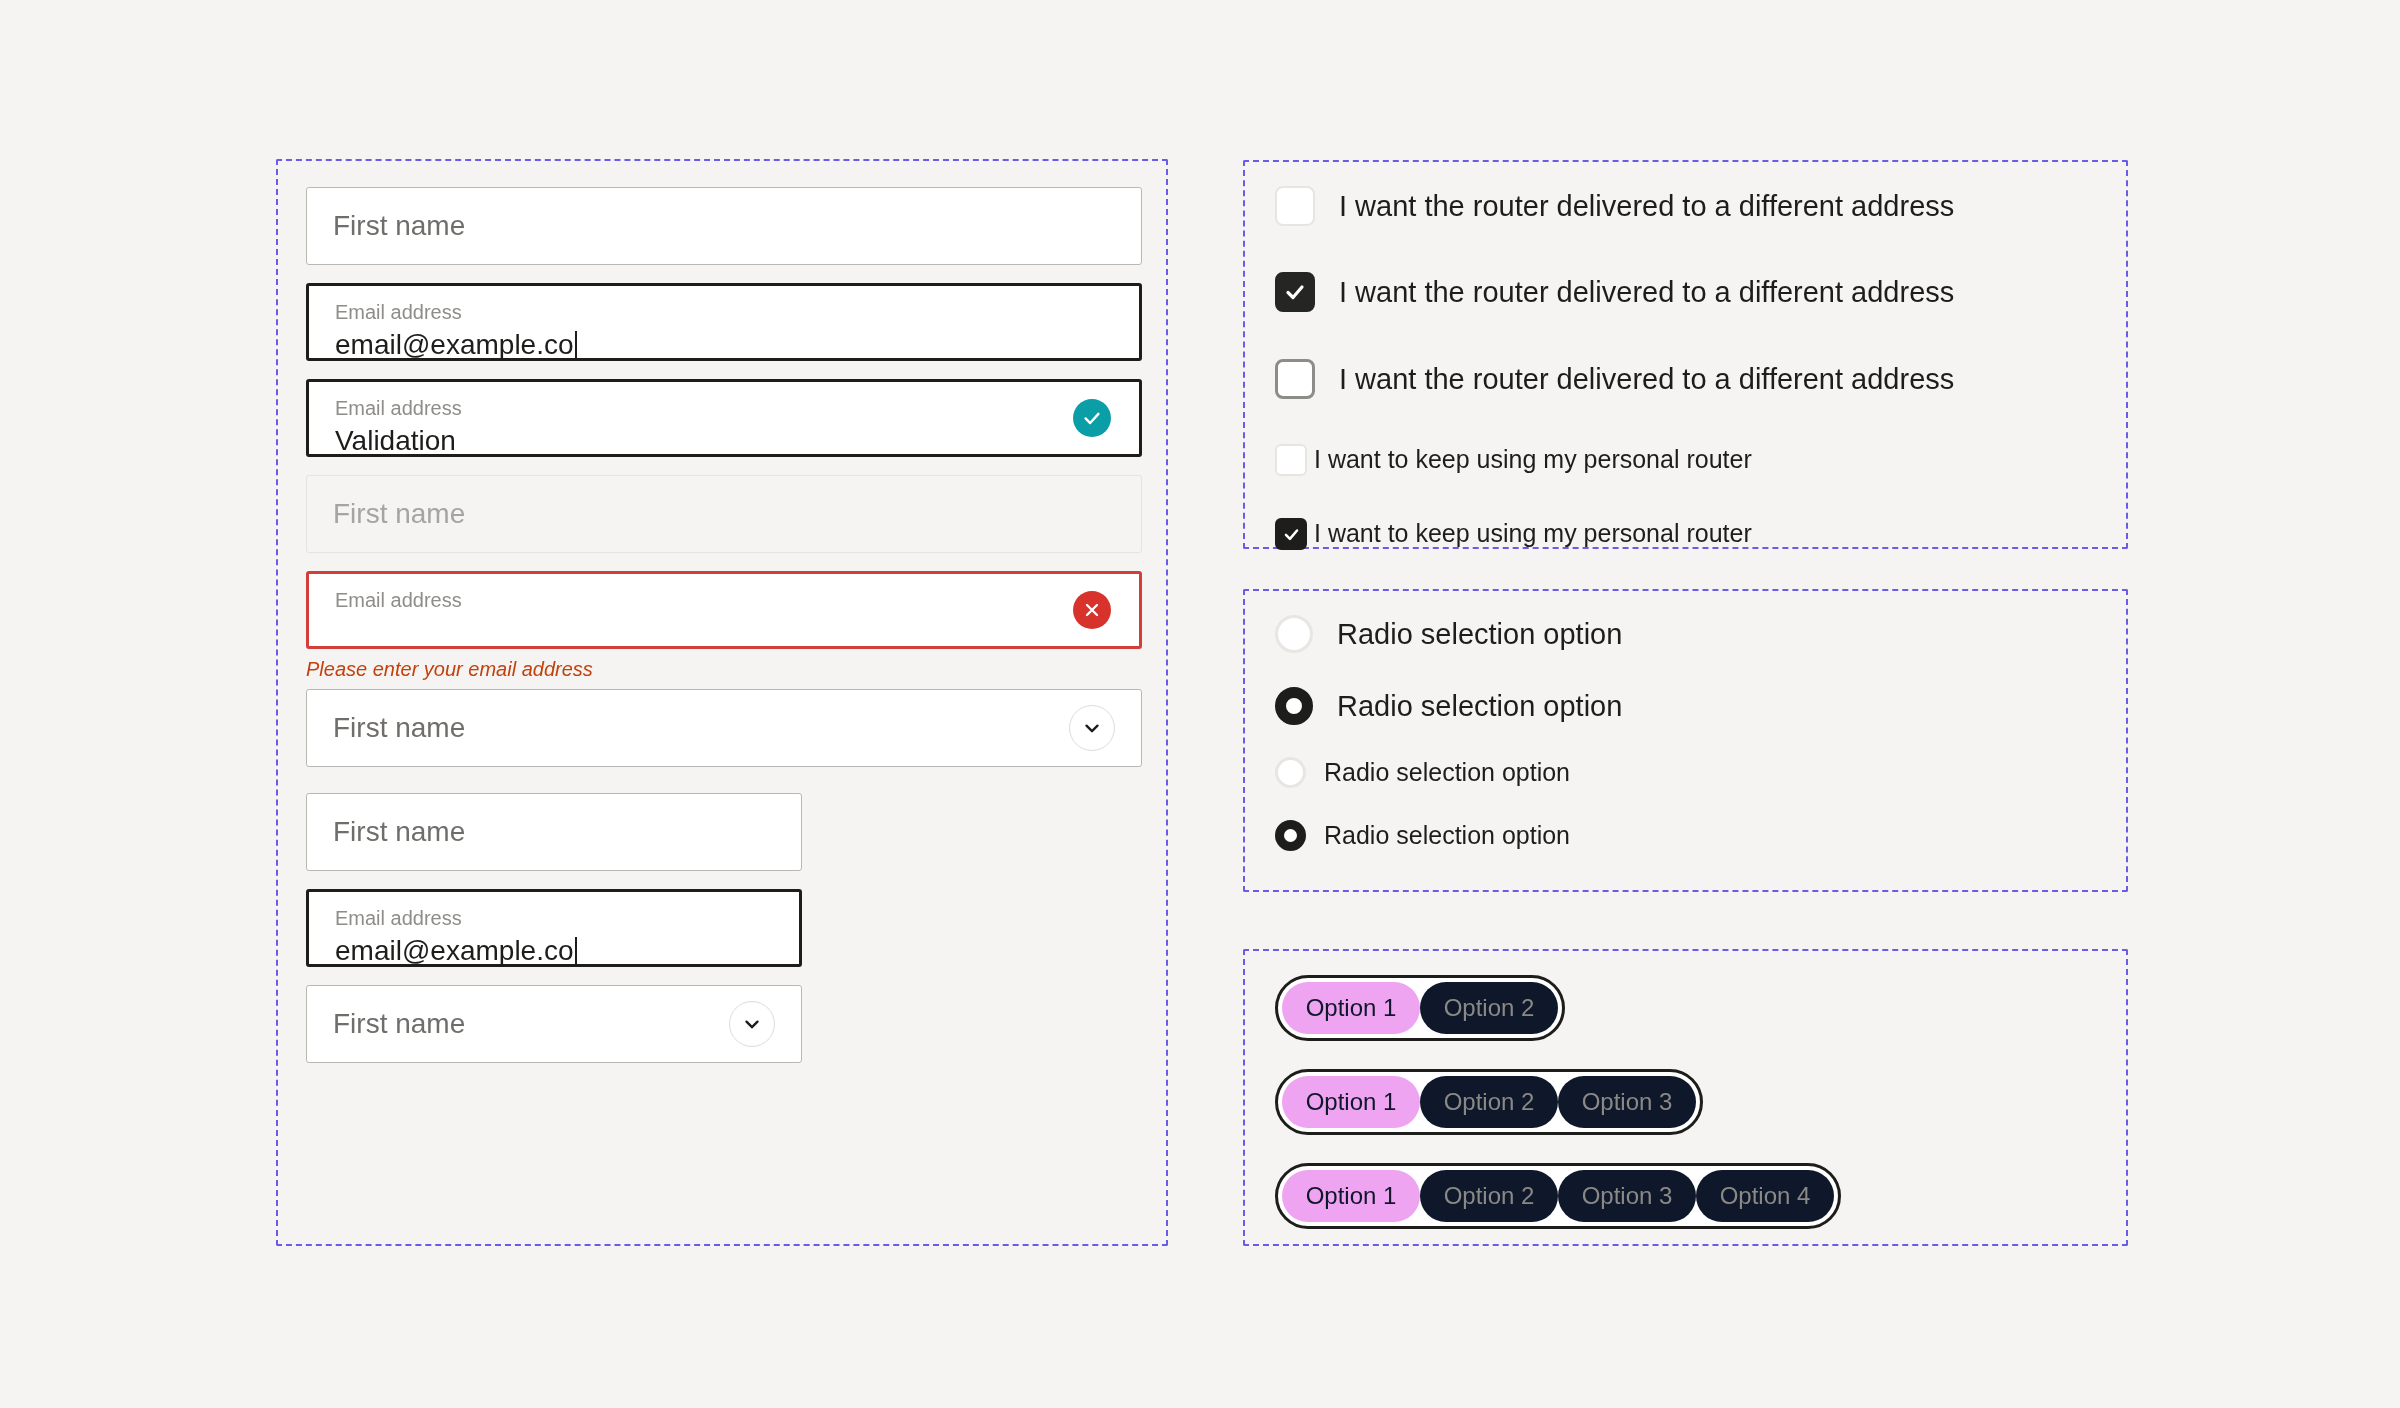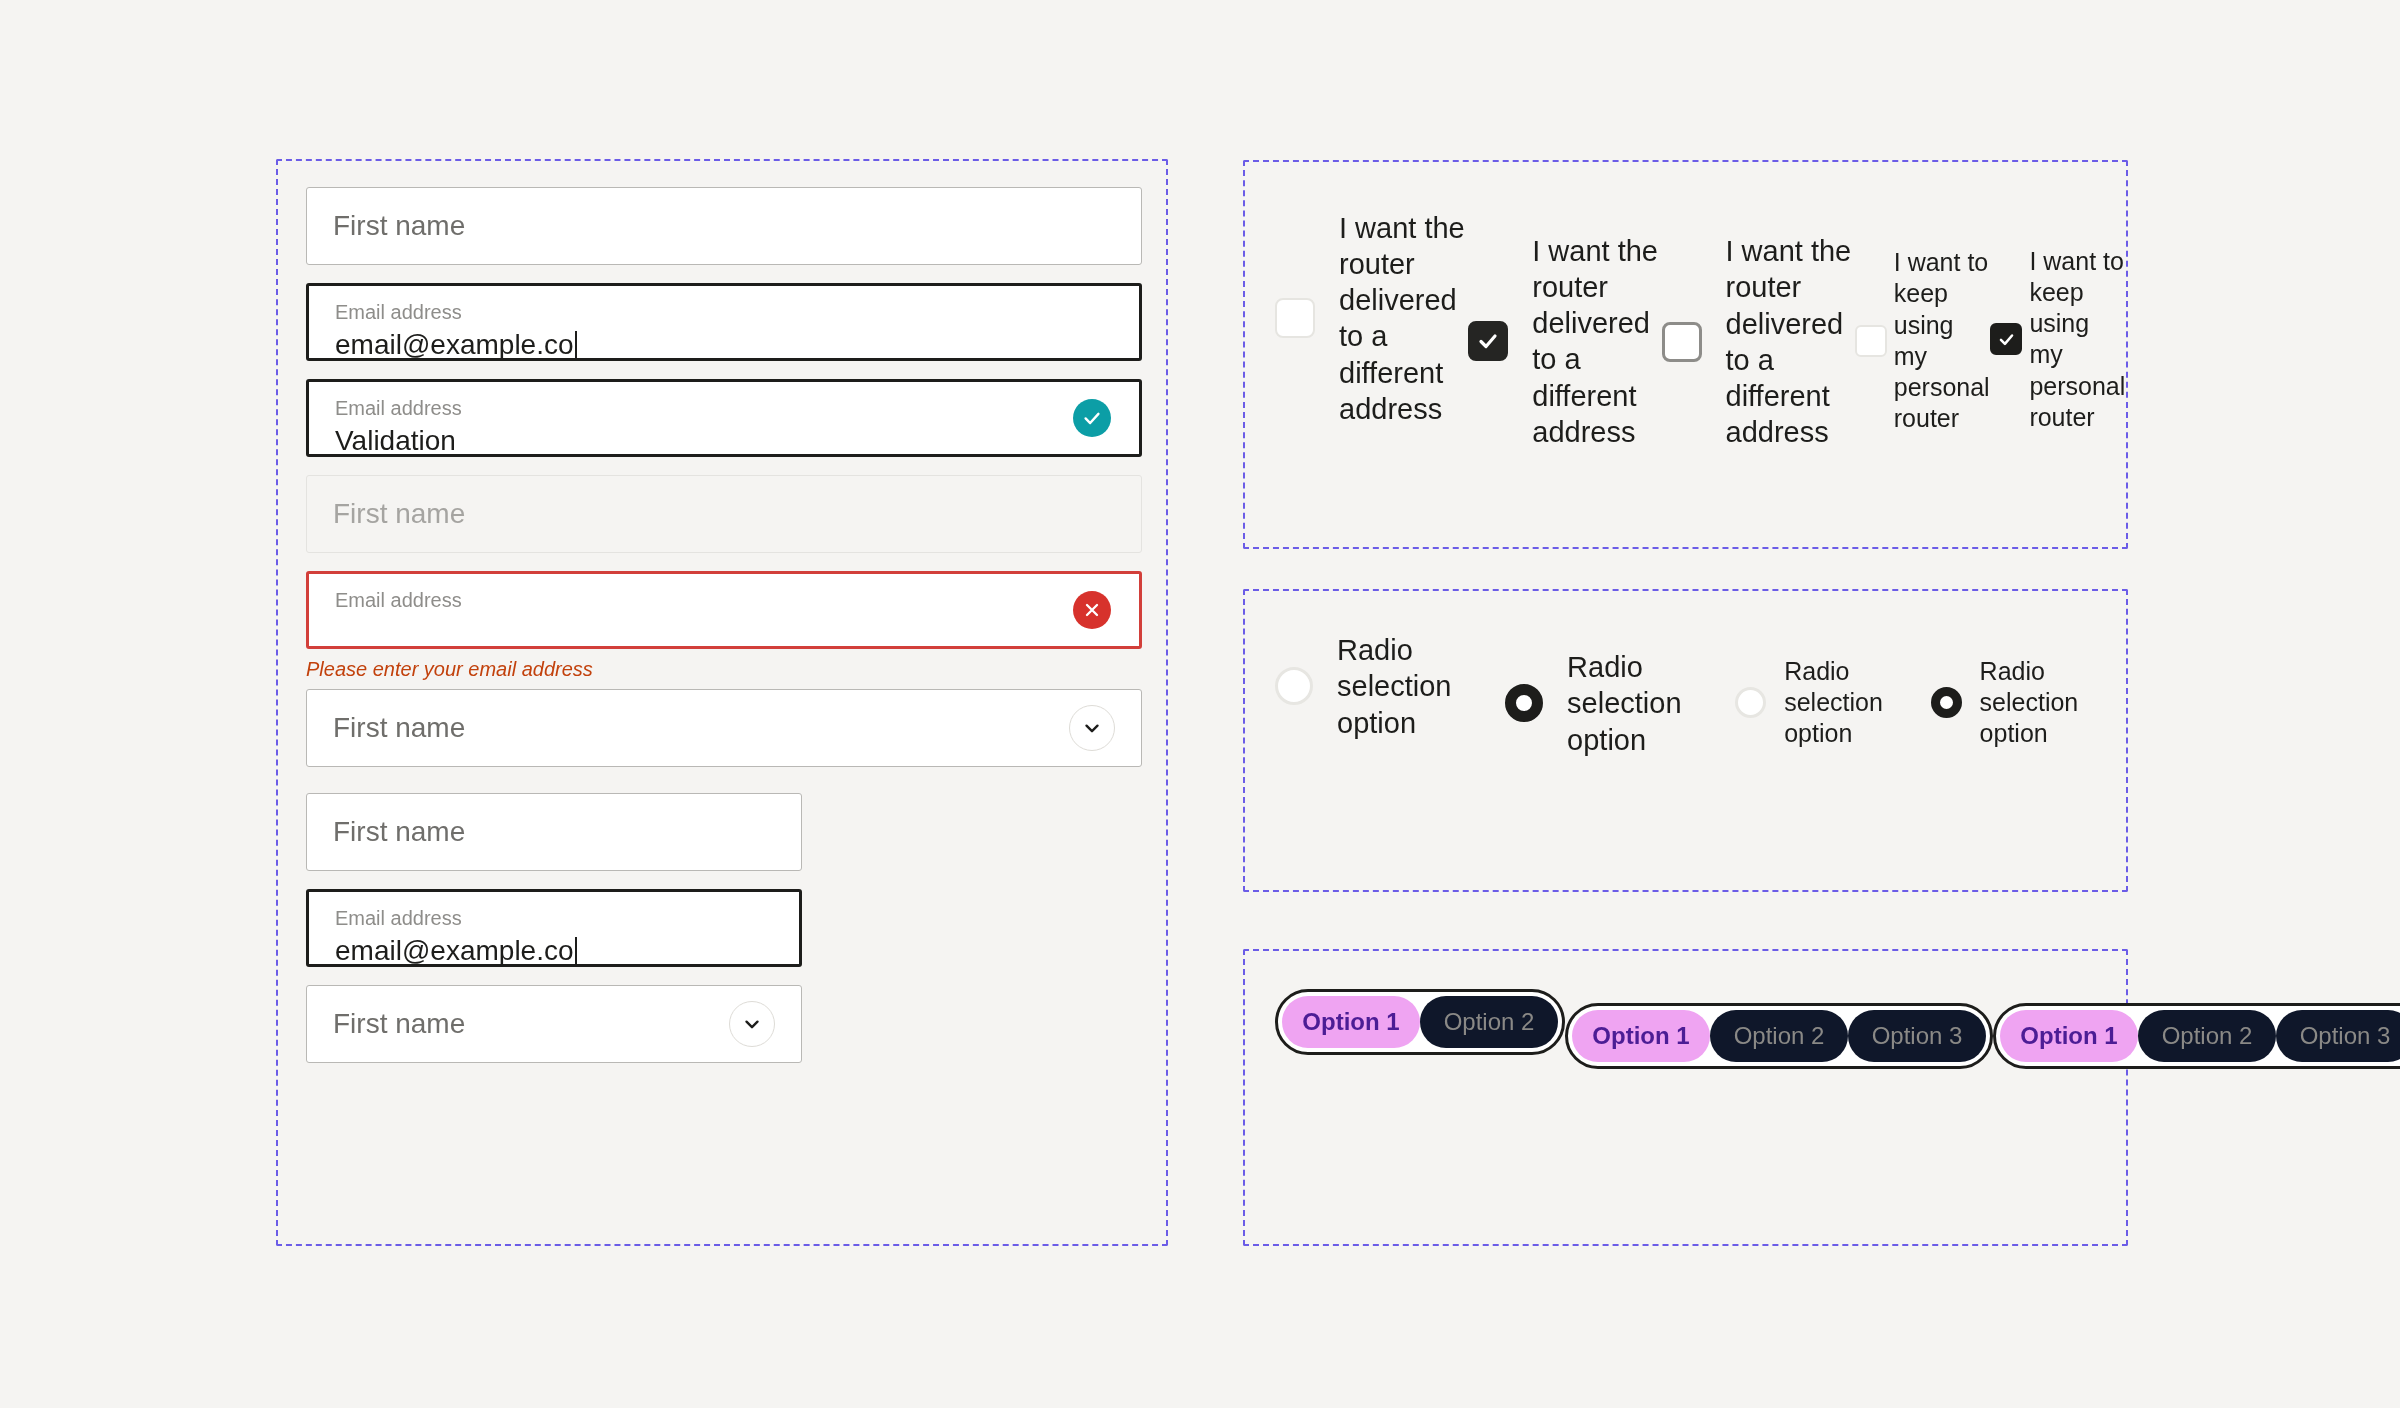--- a/index.html
+++ b/index.html
@@ -170,21 +170,21 @@
     top: 949px;
     width: 885px;
     height: 297px;
   }
 
   .opt-list {
     position: absolute;
     left: 30px;
     top: 24px;
     display: flex;
-    align-items: center;
+    flex-direction: column;
   }
 
   .opt-row {
     display: flex;
     align-items: center;
   }
 
   
   .cb {
     flex: none;
@@ -240,22 +240,22 @@
     align-items: center;
     justify-content: center;
     font-size: 24px;
     color: #8a8986;
     background: #0f172a;
     padding: 0 10px;
   }
 
   .segment.active {
     background: #efa4f2;
-    color: #4c1d95;
-    font-weight: bold;
+    color: #0f172a;
+    font-weight: normal;
   }
 
   .seg-w { width: 138px; }
 </style>
 </head>
 <body>
 
 <div class="canvas">
 
   <div class="spec-box" id="fields-group">

